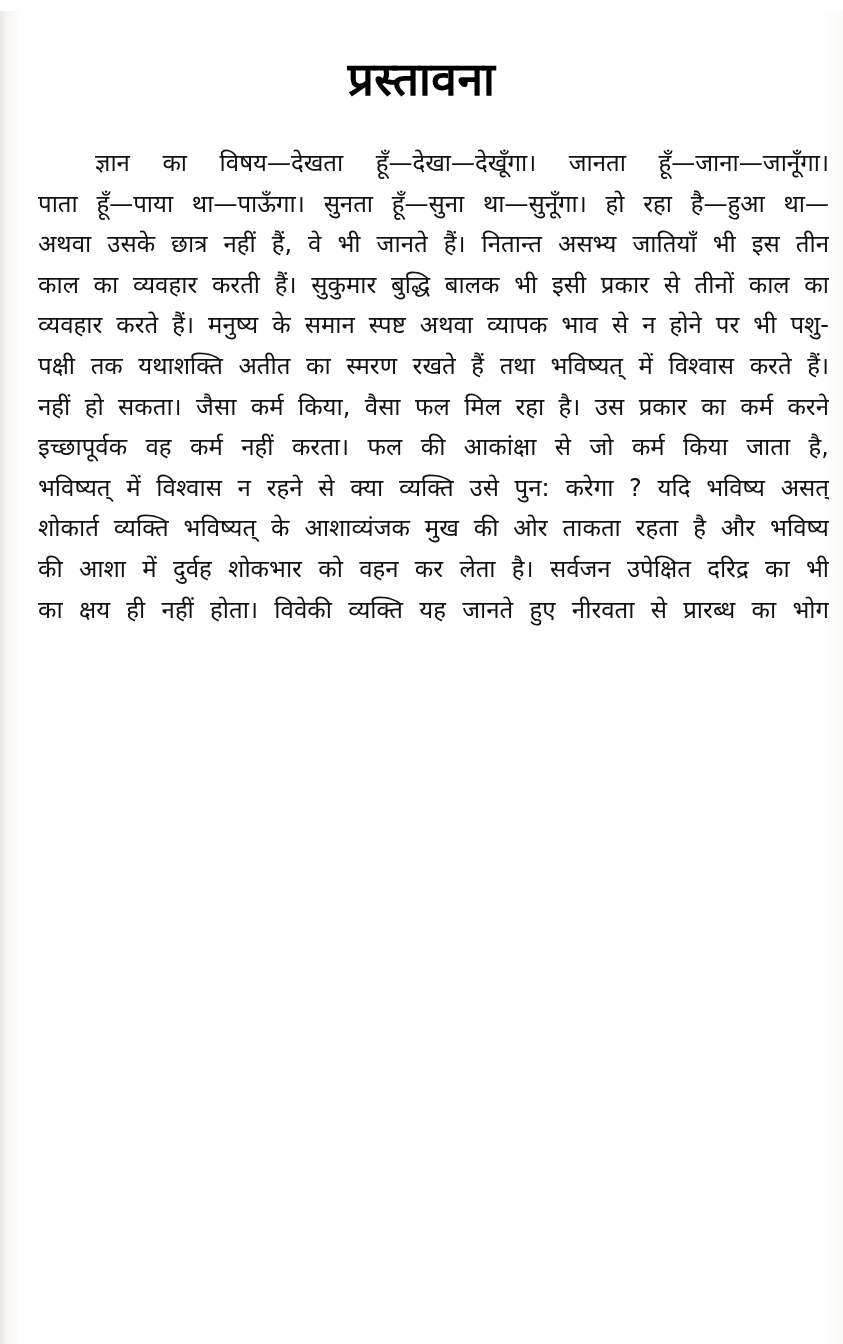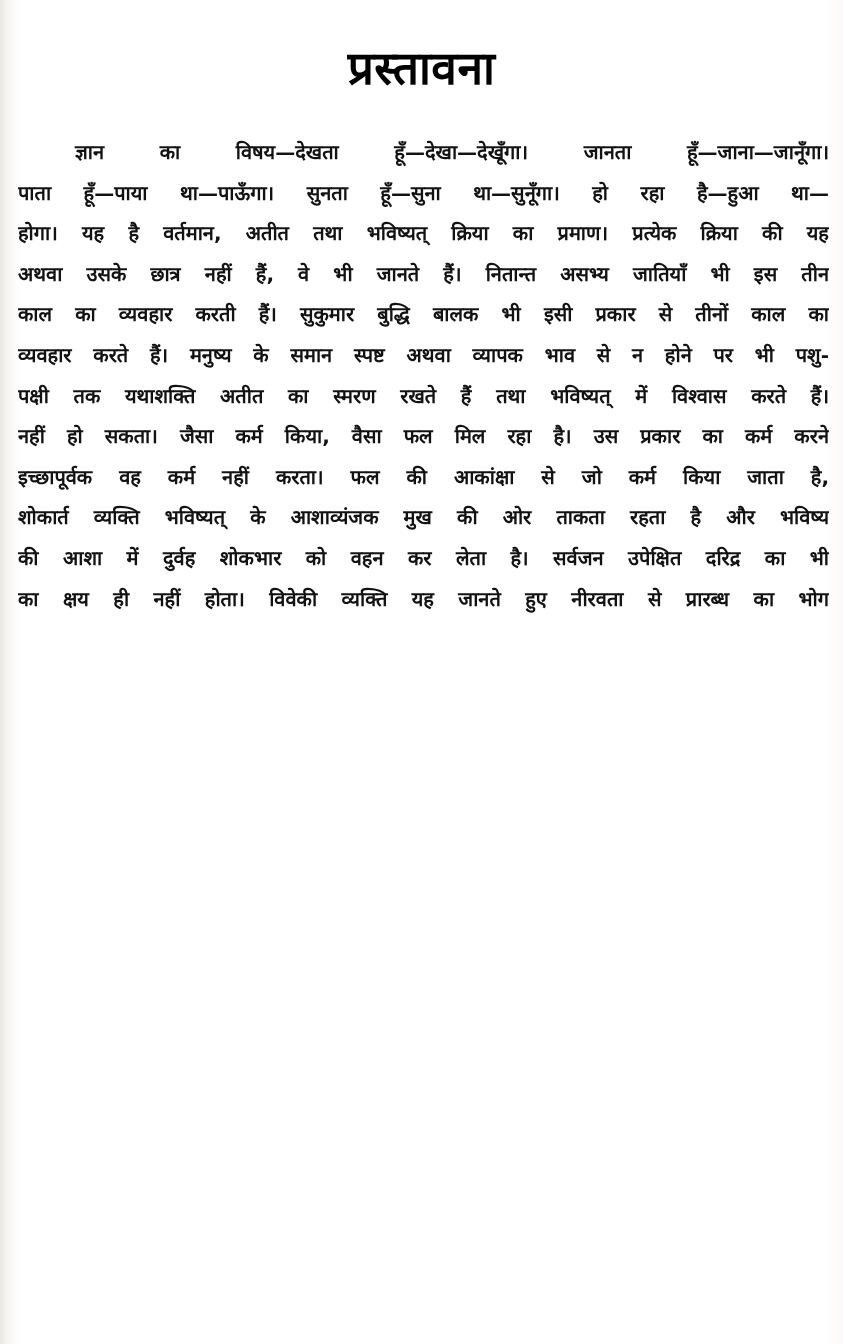--- a/index.html
+++ b/index.html
@@ -14,65 +14,66 @@
     font-family: "DejaVu Sans", sans-serif;
   }
   .scan-page {
     position: relative;
     width: 843px;
     height: 1344px;
     background: linear-gradient(90deg, #e9e7e3 0px, #f6f5f3 7px, #ffffff 20px, #ffffff 823px, #fbfaf9 843px);
     color: #121212;
   }
   .page-title {
-    margin: 0;
+    margin: 11px;
     padding-top: 36px;
     text-align: center;
     font-size: 46px;
     line-height: 64px;
     font-weight: 700;
     color: #000000;
     letter-spacing: 0.5px;
   }
   .body-text {
     margin: 32px 14px 0 18px;
   }
   .para {
     margin: 0;
   }
   .line {
-    font-size: 20px;
+    font-size: 24px;
     line-height: 40.6px;
     text-align: justify;
     text-align-last: justify;
-    font-weight: 700;
+    font-weight: 400;
     overflow: hidden;
     white-space: normal;
+    margin-left: 20px;
   }
   .line.indent {
     text-indent: 57px;
   }
 </style>
 </head>
 <body>
 
 <div class="scan-page">
   <h1 class="page-title">प्रस्तावना</h1>
 
   <div class="body-text">
     <div class="para">
       <div class="line indent">ज्ञान का विषय—देखता हूँ—देखा—देखूँगा। जानता हूँ—जाना—जानूँगा।</div>
       <div class="line">पाता हूँ—पाया था—पाऊँगा। सुनता हूँ—सुना था—सुनूँगा। हो रहा है—हुआ था—</div>
-      <div class="line">होगा। यह है वर्तमान, अतीत तथा भविष्यत् क्रिया का प्रमाण। प्रत्येक क्रिया की यह</div>
       <div class="line">अथवा उसके छात्र नहीं हैं, वे भी जानते हैं। नितान्त असभ्य जातियाँ भी इस तीन</div>
       <div class="line">काल का व्यवहार करती हैं। सुकुमार बुद्धि बालक भी इसी प्रकार से तीनों काल का</div>
       <div class="line">व्यवहार करते हैं। मनुष्य के समान स्पष्ट अथवा व्यापक भाव से न होने पर भी पशु-</div>
       <div class="line">पक्षी तक यथाशक्ति अतीत का स्मरण रखते हैं तथा भविष्यत् में विश्वास करते हैं।</div>
       <div class="line">नहीं हो सकता। जैसा कर्म किया, वैसा फल मिल रहा है। उस प्रकार का कर्म करने</div>
       <div class="line">इच्छापूर्वक वह कर्म नहीं करता। फल की आकांक्षा से जो कर्म किया जाता है,</div>
+      <div class="line">भविष्यत् में विश्वास न रहने से क्या व्यक्ति उसे पुन: करेगा ? यदि भविष्य असत्</div>
       <div class="line">शोकार्त व्यक्ति भविष्यत् के आशाव्यंजक मुख की ओर ताकता रहता है और भविष्य</div>
       <div class="line">की आशा में दुर्वह शोकभार को वहन कर लेता है। सर्वजन उपेक्षित दरिद्र का भी</div>
       <div class="line">का क्षय ही नहीं होता। विवेकी व्यक्ति यह जानते हुए नीरवता से प्रारब्ध का भोग</div>
 
     </div>
 
   </div>
 </div>
 
 </body></html>

